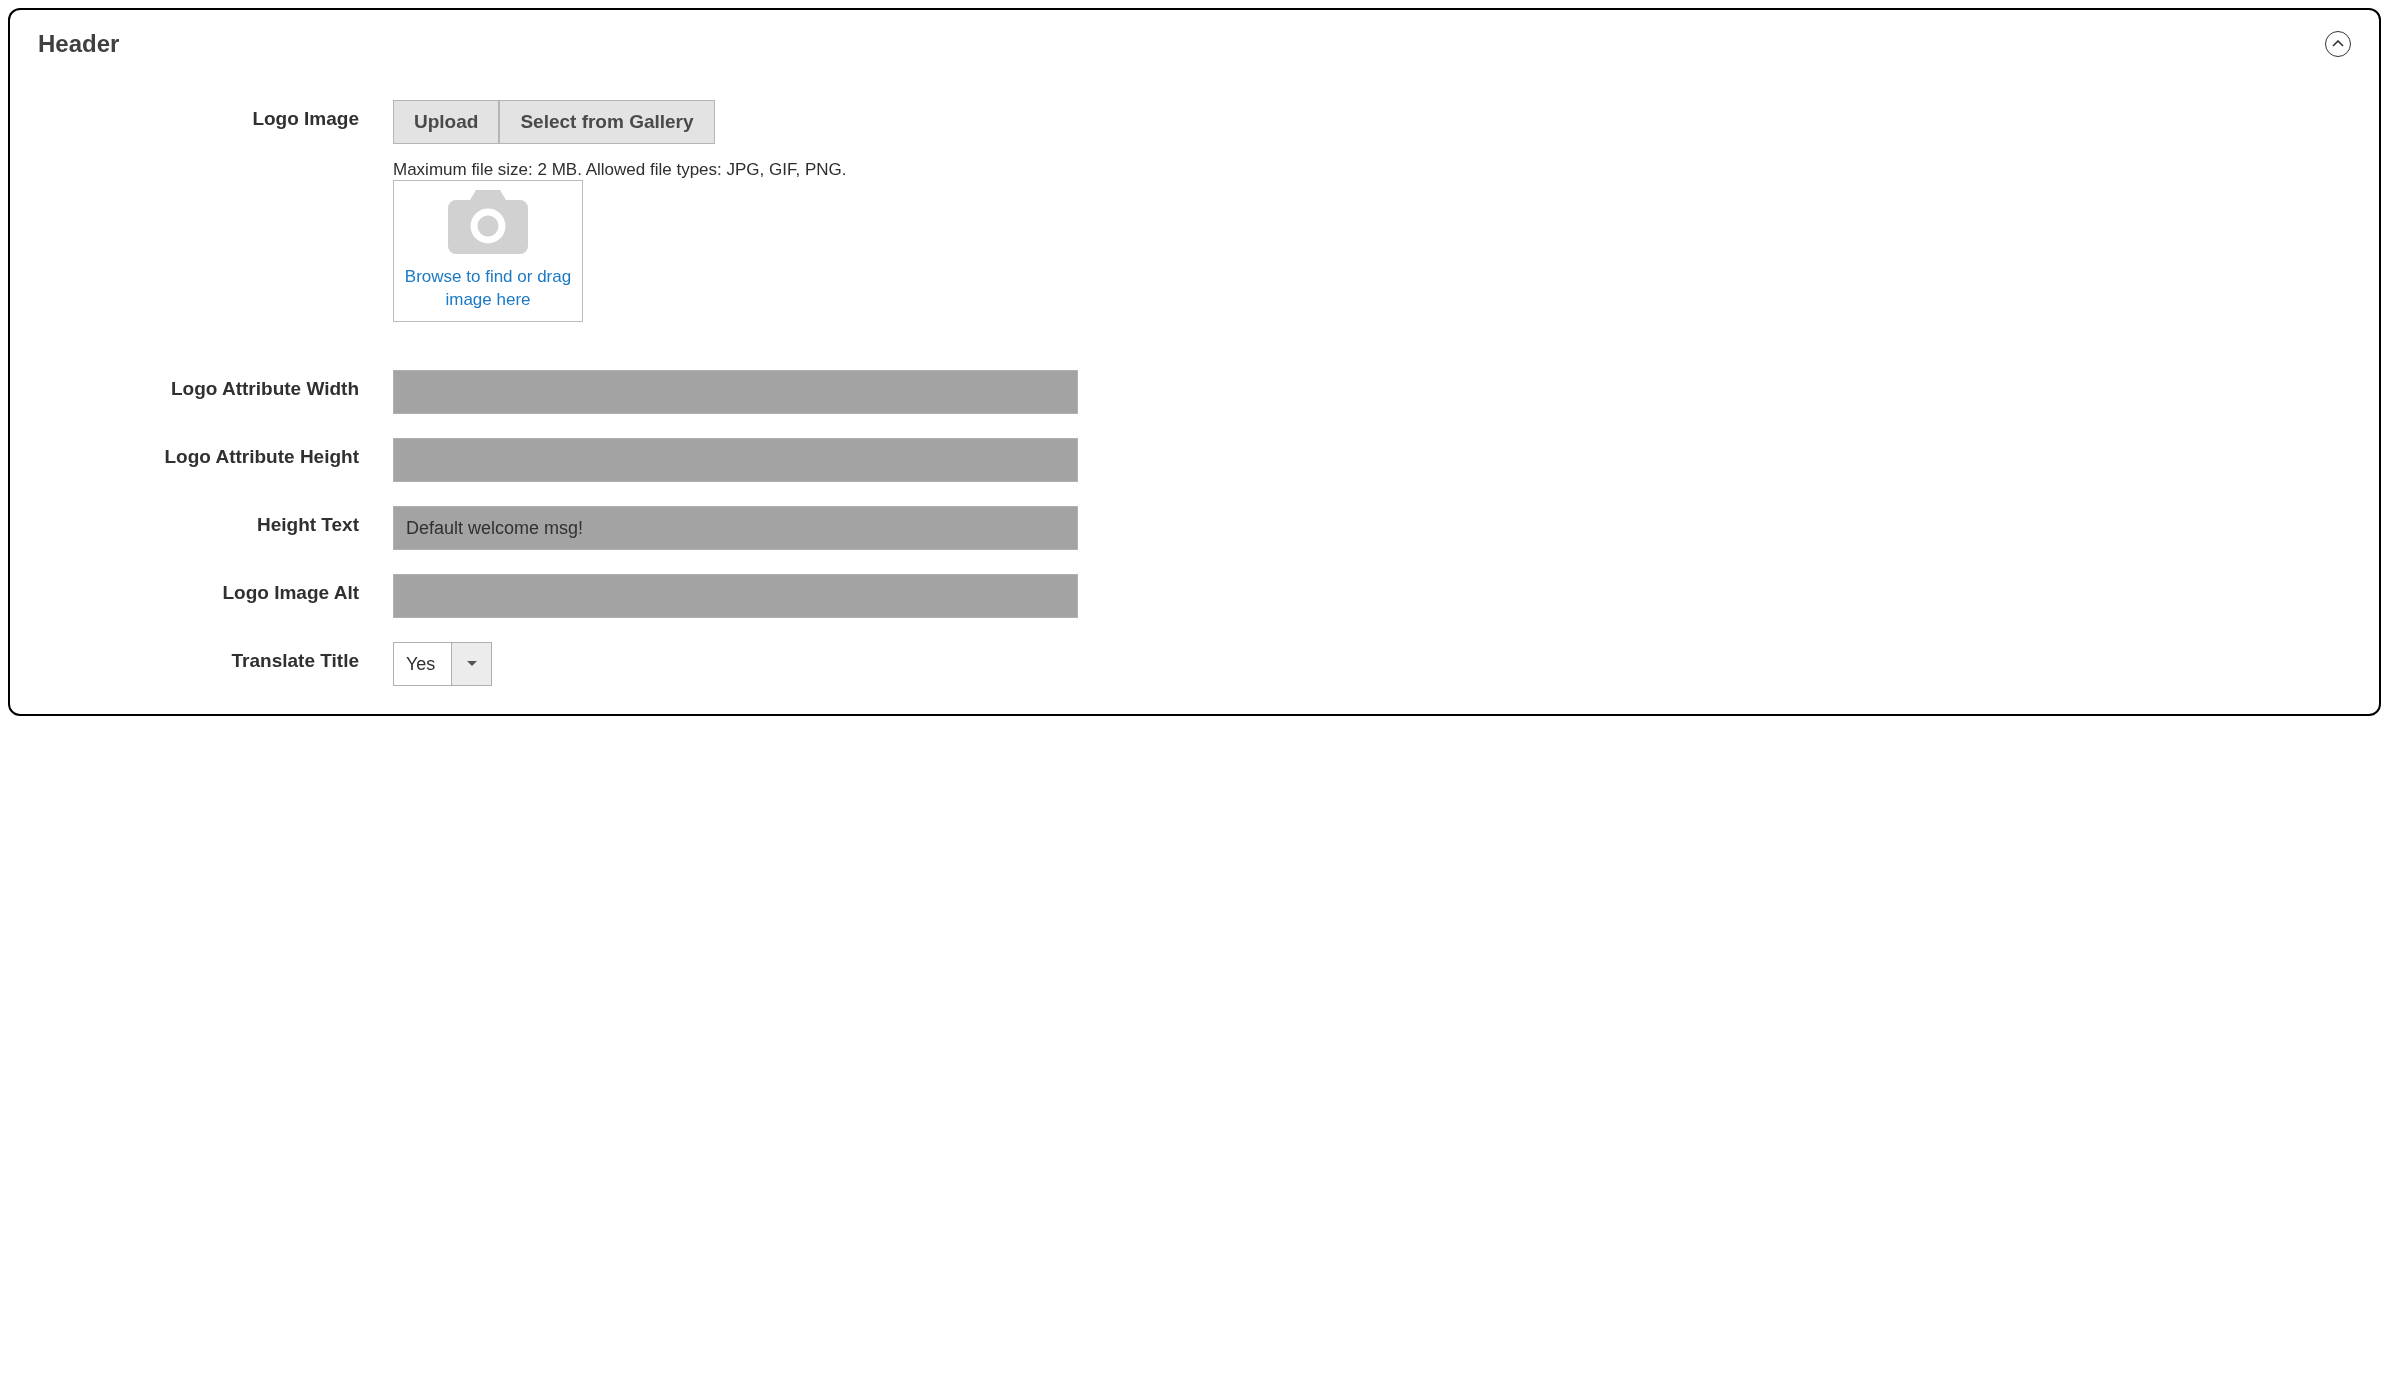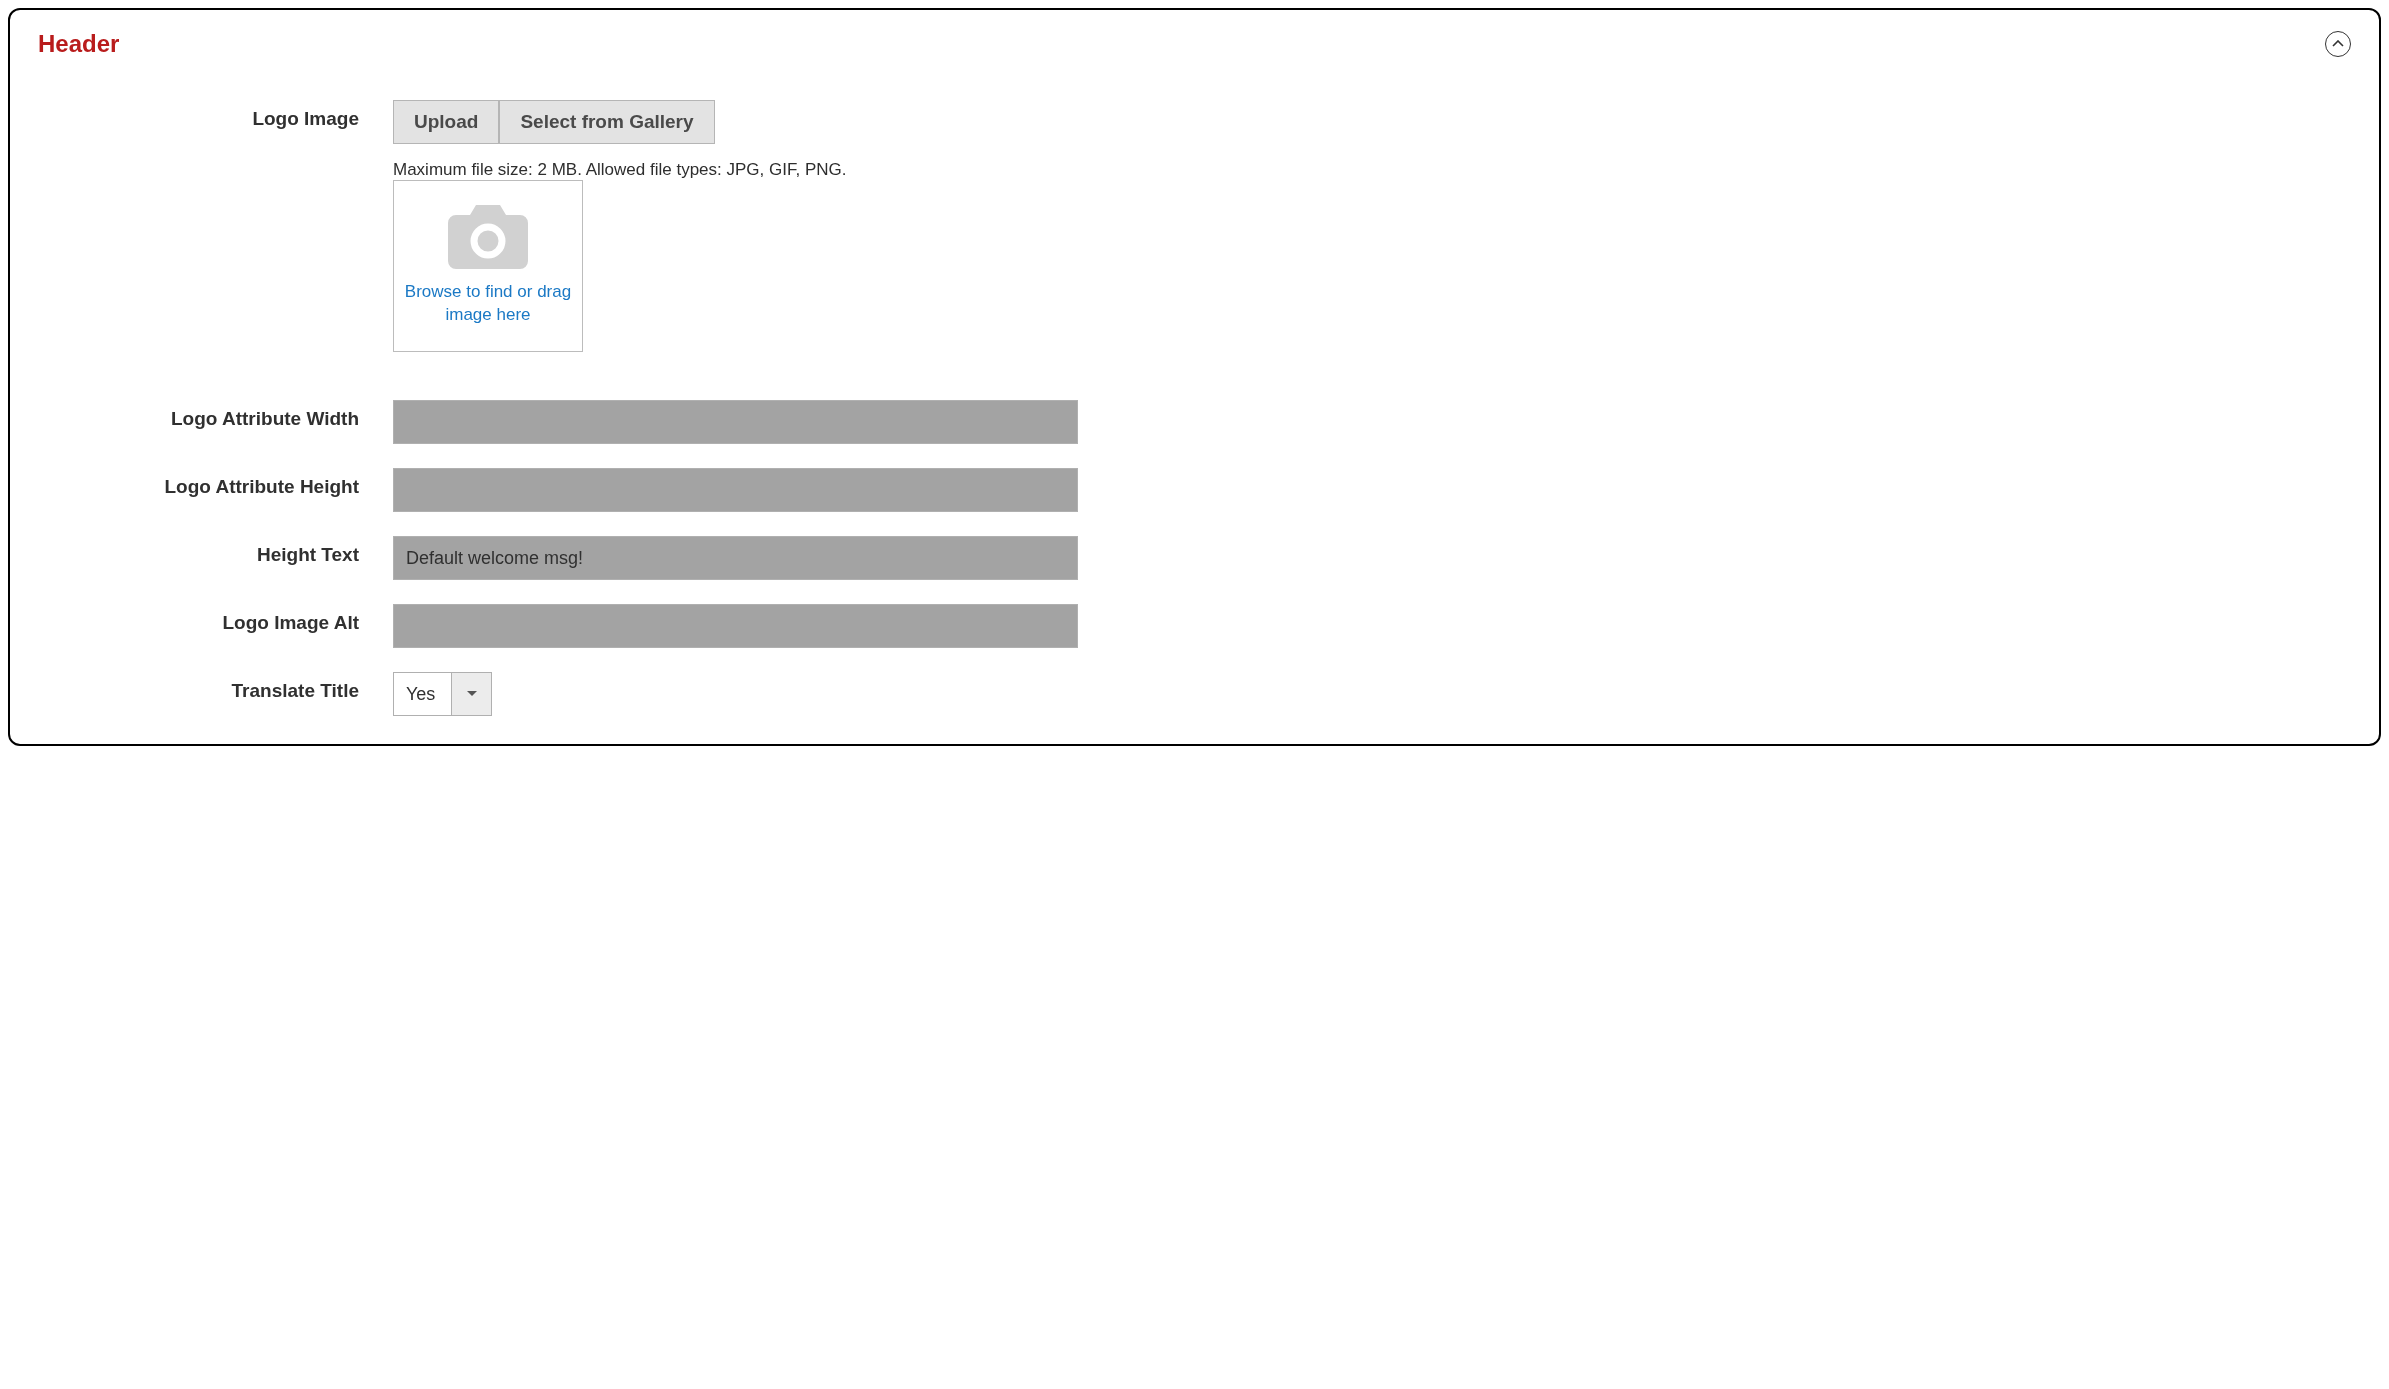--- a/index.html
+++ b/index.html
@@ -18,21 +18,21 @@
     }
     .panel-header {
       display: flex;
       justify-content: space-between;
       align-items: center;
       margin-bottom: 42px;
     }
     .panel-title {
       font-size: 24px;
       font-weight: 600;
-      color: #b91c1c;
+      color: #404040;
     }
     .collapse-btn {
       width: 26px;
       height: 26px;
       border: 1.5px solid #333333;
       border-radius: 50%;
       background: #ffffff;
       display: flex;
       align-items: center;
       justify-content: center;
@@ -63,21 +63,21 @@
       font-weight: 600;
       padding: 10px 20px;
       cursor: pointer;
     }
     .help-text {
       font-size: 17px;
       color: #2e2e2e;
     }
     .upload-box {
       width: 190px;
-      height: 172px;
+      height: 142px;
       border: 1px solid #bcbcbc;
       display: flex;
       flex-direction: column;
       align-items: center;
       justify-content: center;
       gap: 12px;
       cursor: pointer;
     }
     .upload-box .camera { color: #d1d1d1; }
     .upload-hint {

